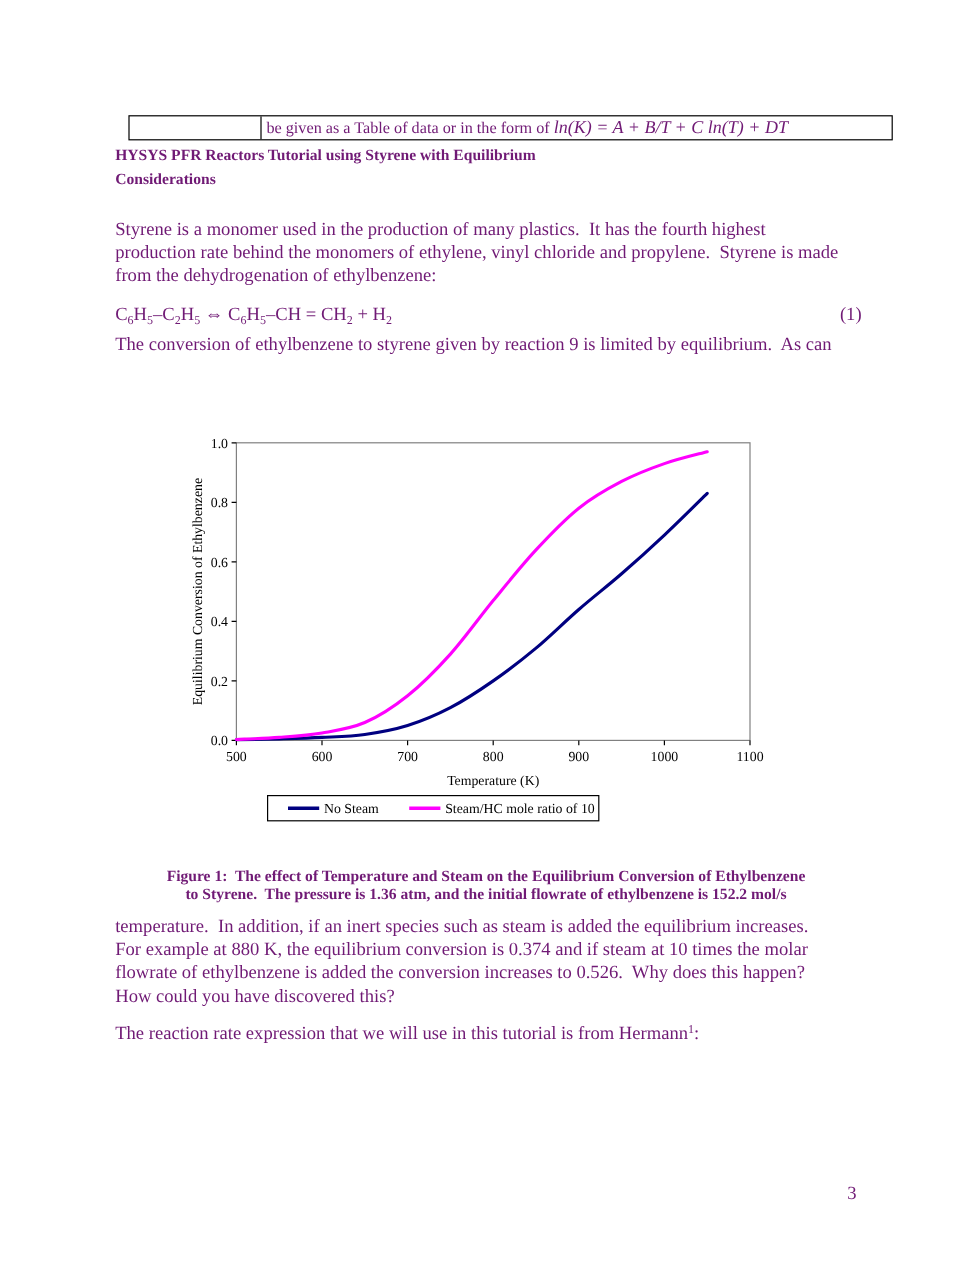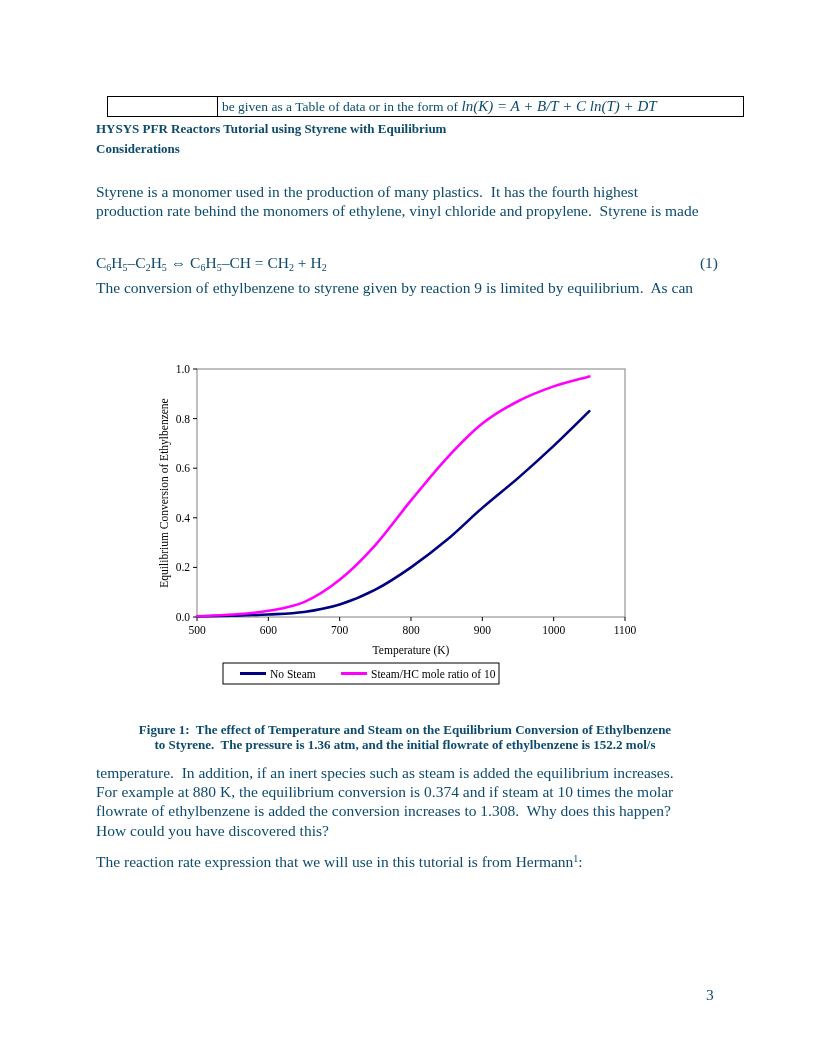--- a/index.html
+++ b/index.html
@@ -1,18 +1,18 @@
 <!DOCTYPE html>
 <html><head>
 <meta charset="utf-8">
 <style>
   html,body{margin:0;padding:0;background:#888;}
   .page{
     position:relative;width:816px;height:1056px;margin:0 auto;background:#ffffff;
-    font-family:"Liberation Serif",serif;color:#0c4a6e;overflow:hidden;
+    font-family:"Liberation Serif",serif;color:#701a75;overflow:hidden;
   }
   .abs{position:absolute;}
   .line{white-space:pre;}
   sub{font-size:10px;vertical-align:-3px;line-height:0;}
   sup{font-size:10px;vertical-align:5px;line-height:0;}
 
   
   .doc-table{left:107px;top:96px;width:637px;height:21px;display:flex;border:1px solid #000;box-sizing:border-box;}
   .doc-table .cell-left{width:110px;border-right:1px solid #000;box-sizing:border-box;}
   .doc-table .cell-right{flex:1;padding:0 4px;font-size:13.5px;line-height:19px;white-space:pre;}
@@ -49,20 +49,21 @@
   </div>
 
   <div class="abs heading">
       <div class="line">HYSYS PFR Reactors Tutorial using Styrene with Equilibrium</div>
       <div class="line">Considerations</div>
     </div>
 
   <div class="abs body-para para1">
       <div class="line">Styrene is a monomer used in the production of many plastics.  It has the fourth highest</div>
       <div class="line">production rate behind the monomers of ethylene, vinyl chloride and propylene.  Styrene is made</div>
+      <div class="line">from the dehydrogenation of ethylbenzene:</div>
     </div>
 
   <div class="abs equation-row">
     <span class="eq-formula">C<sub>6</sub>H<sub>5</sub>–C<sub>2</sub>H<sub>5</sub> ⇔ C<sub>6</sub>H<sub>5</sub>–CH = CH<sub>2</sub> + H<sub>2</sub></span>
     <span class="eq-number">(1)</span>
   </div>
 
   <div class="abs body-para para2">
       <div class="line">The conversion of ethylbenzene to styrene given by reaction 9 is limited by equilibrium.  As can</div>
     </div>
@@ -109,21 +110,21 @@
   </div>
 
   <div class="abs caption">
       <div class="line">Figure 1:  The effect of Temperature and Steam on the Equilibrium Conversion of Ethylbenzene</div>
       <div class="line">to Styrene.  The pressure is 1.36 atm, and the initial flowrate of ethylbenzene is 152.2 mol/s</div>
     </div>
 
   <div class="abs body-para para3">
       <div class="line">temperature.  In addition, if an inert species such as steam is added the equilibrium increases.</div>
       <div class="line">For example at 880 K, the equilibrium conversion is 0.374 and if steam at 10 times the molar</div>
-      <div class="line">flowrate of ethylbenzene is added the conversion increases to 1.308.  Why does this happen?</div>
+      <div class="line">flowrate of ethylbenzene is added the conversion increases to 0.526.  Why does this happen?</div>
       <div class="line">How could you have discovered this?</div>
     </div>
 
   <div class="abs body-para para4">
       <div class="line">The reaction rate expression that we will use in this tutorial is from Hermann<sup>1</sup>:</div>
     </div>
 
   <div class="abs page-number">3</div>
 
 </div>

